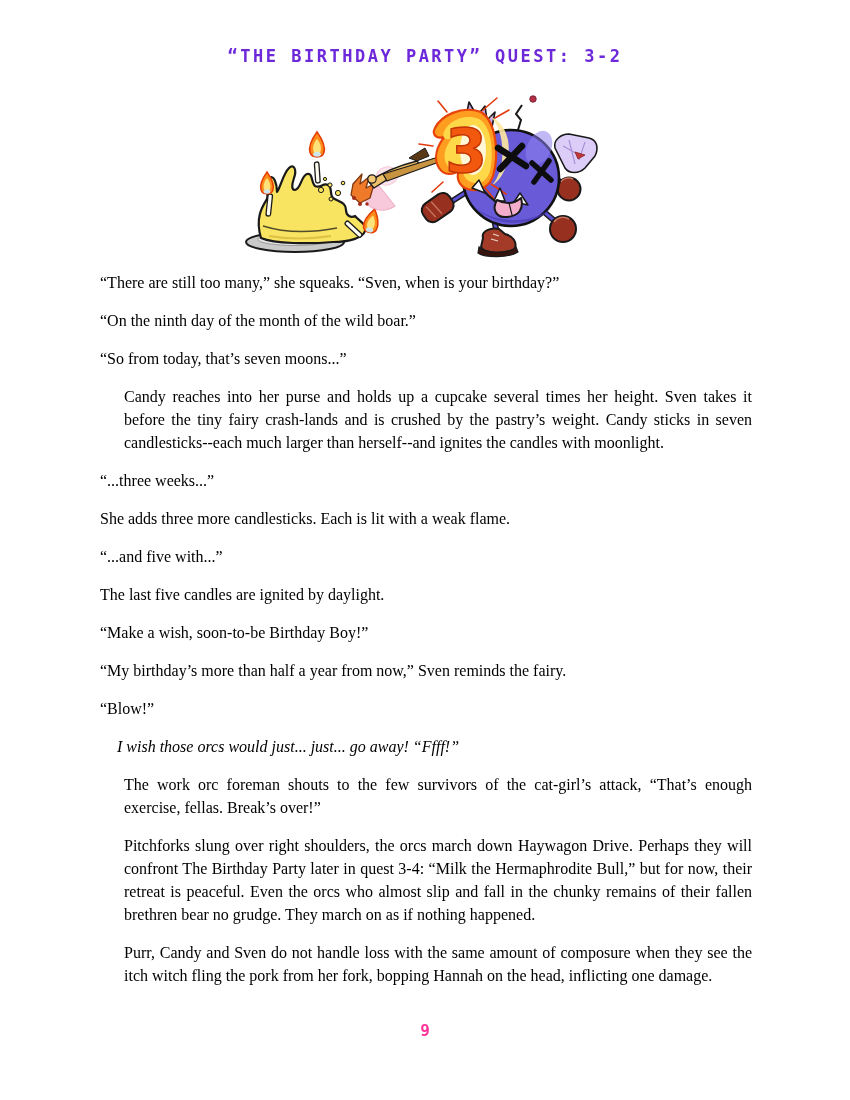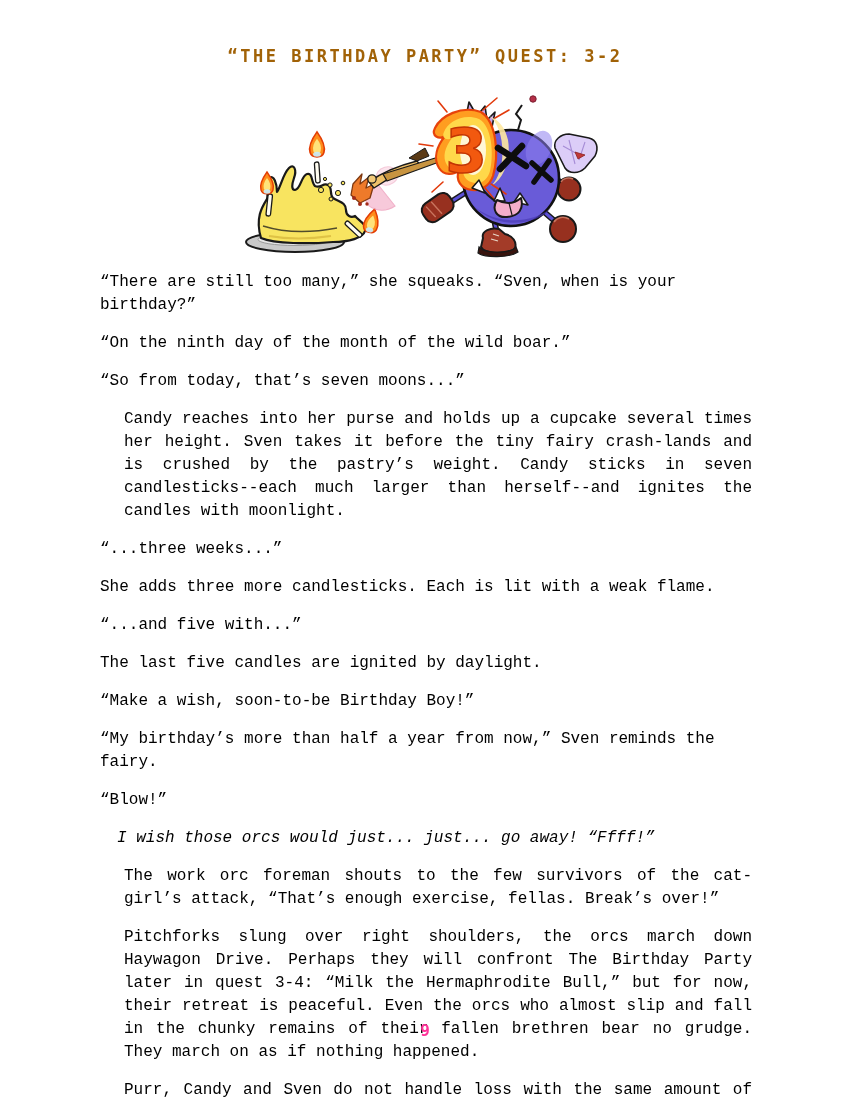--- a/index.html
+++ b/index.html
@@ -16,39 +16,39 @@
   .title {
     position: absolute;
     top: 46px;
     left: 0;
     width: 100%;
     text-align: center;
     font-family: "DejaVu Sans Mono", monospace;
     font-weight: bold;
     font-size: 17px;
     letter-spacing: 2.5px;
-    color: #a16207;
+    color: #6d28d9;
     white-space: nowrap;
   }
   .illustration {
     position: absolute;
     left: 233px;
     top: 86px;
     width: 380px;
     height: 172px;
   }
   .content {
     position: absolute;
     left: 100px;
     top: 271px;
     width: 652px;
     font-size: 16px;
     line-height: 23px;
   }
-  .content p { margin: 0 0 15px 0; font-family: Liberation Mono, monospace; }
+  .content p { margin: 0 0 15px 0; }
   .content p.justify { text-align: justify; margin-left: 24px; }
   .content p.italic { font-style: italic; margin-left: 17px; }
   .page-number {
     position: absolute;
     top: 1021px;
     left: 0;
     width: 100%;
     text-align: center;
     font-family: "DejaVu Sans Mono", monospace;
     font-weight: bold;

